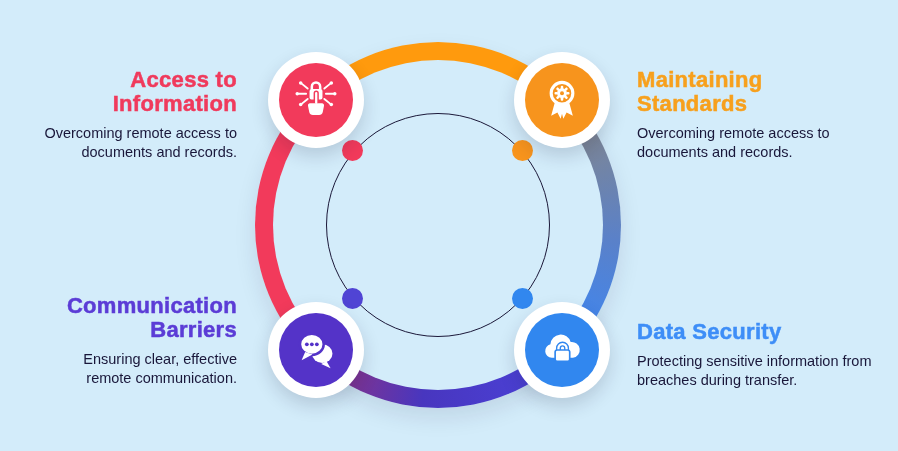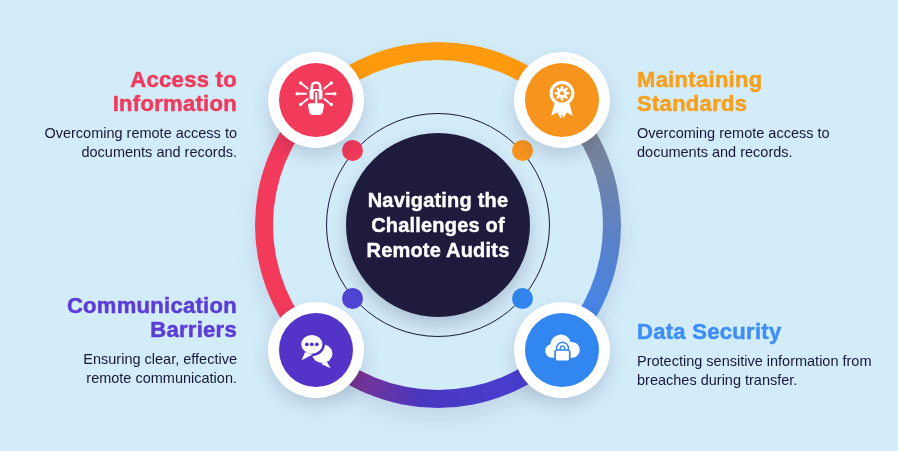--- a/index.html
+++ b/index.html
@@ -55,25 +55,20 @@
 <div class="canvas">
 
   <div class="ring"></div>
 
   <div class="orbit"></div>
   <div class="dot dot-tl"></div>
   <div class="dot dot-tr"></div>
   <div class="dot dot-bl"></div>
   <div class="dot dot-br"></div>
 
-  <div class="center">
-    <div class="center-title">Navigating the
-Challenges of
-Remote Audits</div>
-  </div>
 
   <div class="badge badge-tl">
     <div class="badge-inner">
       <svg viewBox="0 0 48 48">
         <g stroke="#fff" stroke-width="1.8" stroke-linecap="round">
           <line x1="16" y1="13" x2="10.5" y2="8.5"></line>
             <line x1="14.5" y1="18" x2="7.5" y2="18"></line>
             <line x1="16" y1="23" x2="10.5" y2="27.5"></line>
           <line x1="32" y1="13" x2="37.5" y2="8.5"></line>
             <line x1="33.5" y1="18" x2="40.5" y2="18"></line>

